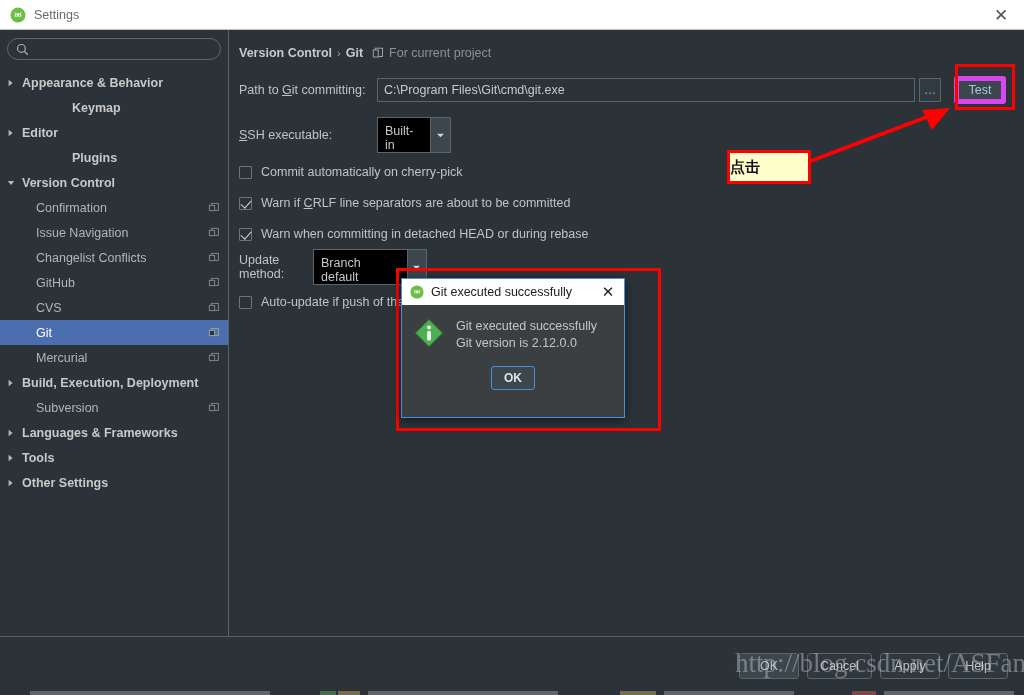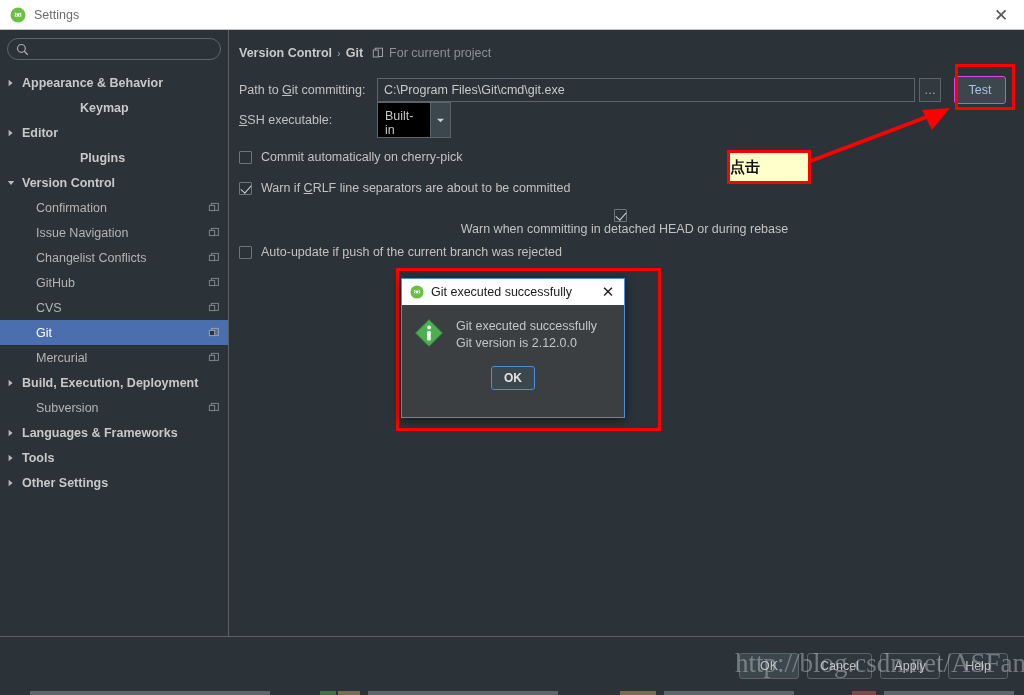--- a/index.html
+++ b/index.html
@@ -54,54 +54,54 @@
     padding-right: 8px; cursor: default; white-space: nowrap;
   }
   .nav-row.sel { background: #4b6eaf; }
   .nav-row .tw {
     width: 14px; flex: none; display: flex; align-items: center;
     justify-content: center; margin-left: 4px;
   }
   .nav-row .tw svg { display: block; }
   .nav-row .lbl { font-size: 12.5px; color: #b8b8b8; }
   .nav-row.top > .lbl { font-weight: bold; color: #c8c8c8; margin-left: 4px; }
-  .nav-row.top.noarrow > .lbl { margin-left: 38px; padding-left: 42px; }
+  .nav-row.top.noarrow > .lbl { margin-left: 30px; padding-left: 42px; }
   .nav-row.child > .lbl { margin-left: 36px; color: #b4b4b4; }
   .nav-row.sel .lbl { color: #ffffff; }
   .nav-row .copyicon { margin-left: auto; width: 12px; height: 12px; opacity: .75; }
   .nav-row.sel .copyicon { opacity: 1; }
 
   
   #main {
     position: absolute; left: 229px; top: 0; width: 795px; height: 607px;
     border-bottom: 1px solid #5a6065; padding: 12px 14px 0 10px;
   }
   #breadcrumb { display: flex; align-items: center; height: 22px; font-size: 12.5px; }
   #breadcrumb .bc-main { font-weight: bold; color: #c9c9c9; }
   #breadcrumb .bc-sep { margin: 0 5px; color: #9aa0a4; font-size: 11px; }
   #breadcrumb .bc-last { font-weight: bold; color: #c9c9c9; }
   #breadcrumb .bc-icon { margin: 0 5px 0 9px; width: 12px; height: 12px; }
   #breadcrumb .bc-note { color: #8b9196; }
 
-  .frow { display: flex; align-items: center; margin-top: 6px; height: 24px; }
+  .frow { display: flex; align-items: center; margin-top: 21px; height: 24px; }
   .flabel { color: #c2c2c2; font-size: 12.5px; }
   .flabel u { text-decoration: underline; }
 
   .textfield {
     height: 24px; border: 1px solid #5d6469; background: #2b3338;
     color: #c9c9c9; font-size: 12.5px; display: flex; align-items: center;
     padding: 4px 6px; font-family: "Liberation Sans", sans-serif;
   }
   .browse-btn {
     width: 22px; height: 24px; border: 1px solid #5d6469; background: #313a40;
     color: #a9a9a9; font-size: 12px; display: flex; align-items: center;
     justify-content: center; margin-left: 4px; line-height: 8px;
   }
   .test-btn {
-    width: 52px; height: 28px; border: 1px solid #d946ef; border-radius: 3px;
+    width: 52px; height: 28px; border: 5px solid #d946ef; border-radius: 3px;
     background: #3b464d; color: #a8c5e0; font-size: 12.5px;
     display: flex; align-items: center; justify-content: center;
   }
   .combo {
     height: 36px; border: 1px solid #5d6469; background: #000000;
     display: flex; align-items: flex-end;
   }
   .combo .cval { color: #c7c7c7; font-size: 12.5px; padding: 0 7px; }
   .combo .carrow {
     width: 20px; align-self: stretch; background: #3b464d;
@@ -383,27 +383,38 @@
       </span>
     </div>
 
     <div class="cbrow" style="margin-top:11px;">
       <span class="cbox on" id="cb1"></span>
       <span class="cbtext">
         <span>Warn if </span><u>C</u><span>RLF line separators are about to be committed</span>
       </span>
     </div>
 
-    <div class="cbrow" style="margin-top:11px;flex-direction:column;">
+    <div class="cbrow" style="margin-top:11px;">
       <span class="cbox on" id="cb2"></span>
       <span class="cbtext">
         <span>Warn when committing in detached HEAD or during rebase</span><u></u><span></span>
       </span>
     </div>
 
+    <div class="frow" style="margin-top:11px;">
+      <span class="flabel" style="width:74px;">Update method:</span>
+      <span class="combo" style="width:114px;">
+        <span class="cval">Branch default</span>
+        <span class="carrow">
+          <svg viewBox="0 0 10 8" width="9" height="7">
+              <path d="M1 2l4 4 4-4z" fill="#cdd3d7"></path>
+            </svg>
+        </span>
+      </span>
+    </div>
 
     <div class="cbrow" style="margin-top:13px;">
       <span class="cbox"></span>
       <span class="cbtext">
         <span>Auto-update if </span><u>p</u><span>ush of the current branch was rejected</span>
       </span>
     </div>
 
 
   </div>

